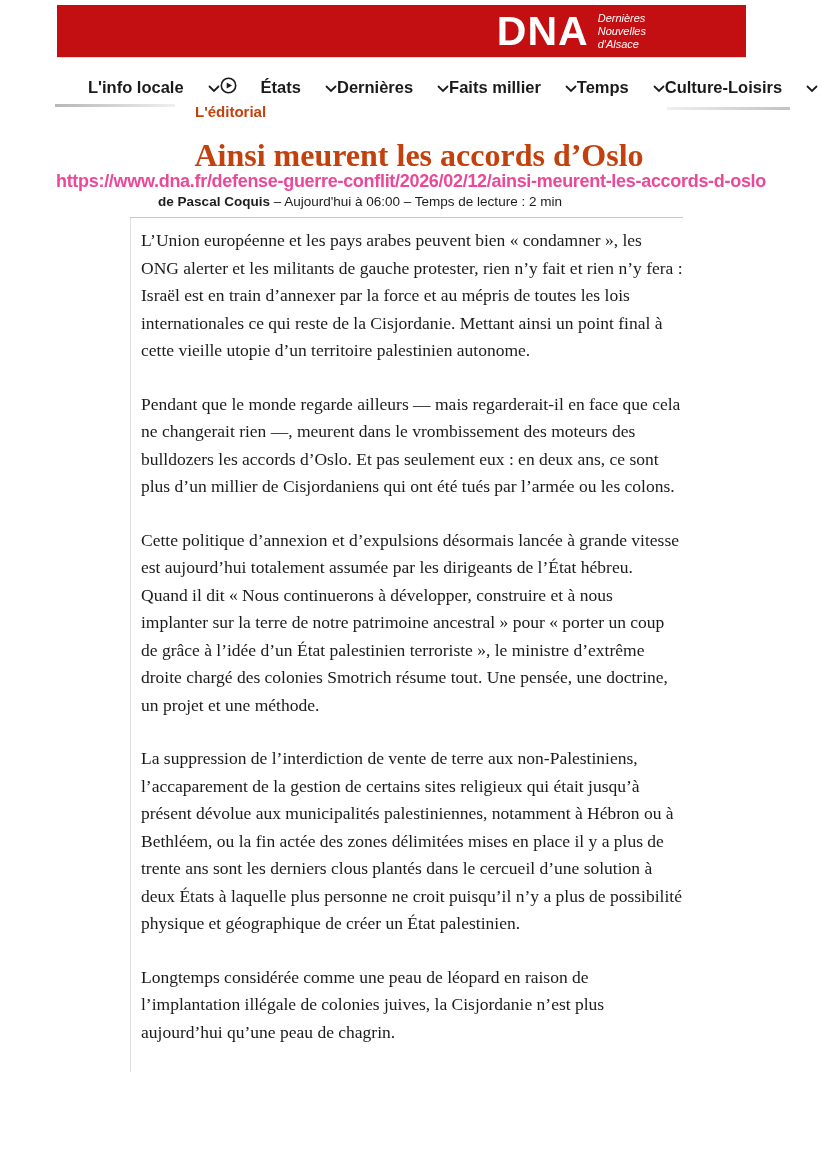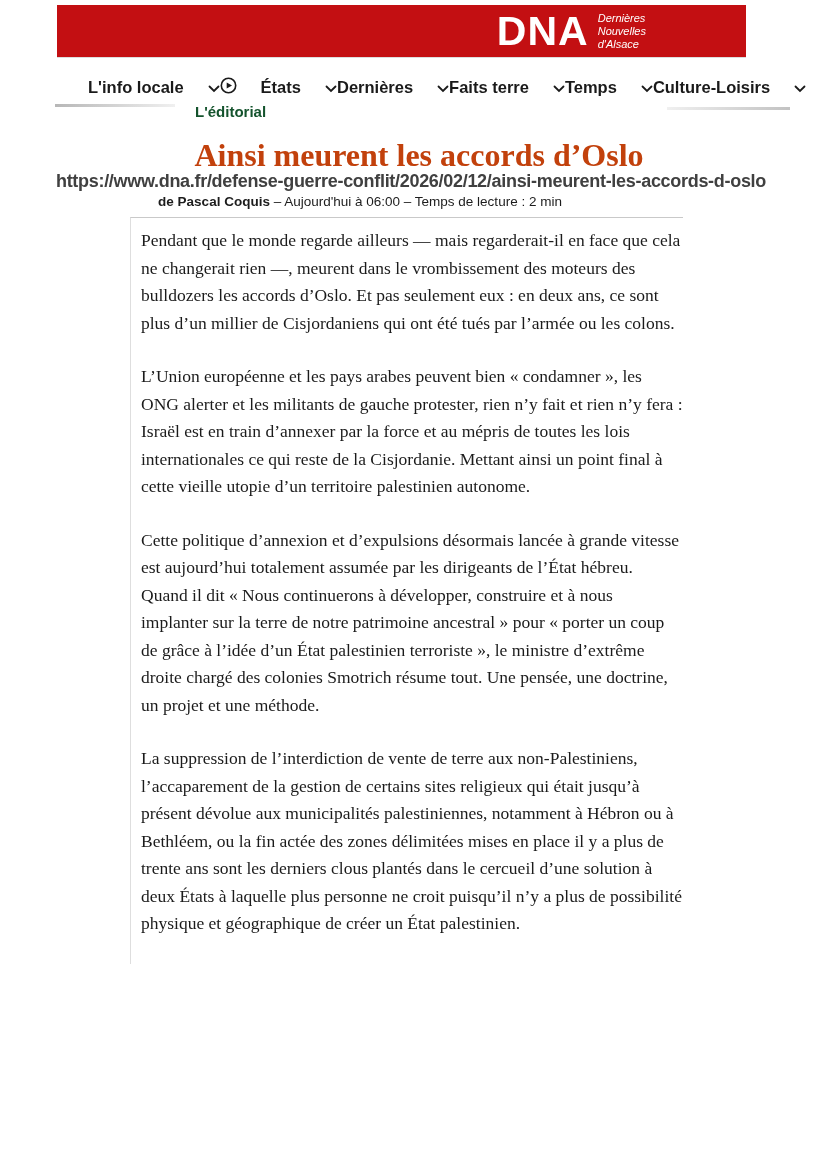--- a/index.html
+++ b/index.html
@@ -58,36 +58,36 @@
   .subline-left {
     position: absolute; left: 55px; top: 104px; width: 120px; height: 3px;
     background: linear-gradient(to right, #b7b7b7, #f0f0f0);
   }
   .subline-right {
     position: absolute; left: 667px; top: 107px; width: 123px; height: 3px;
     background: linear-gradient(to right, #f0f0f0, #c2c2c2);
   }
   .kicker {
     position: absolute; left: 195px; top: 103px;
-    font-size: 15px; font-weight: bold; color: #14532d;
+    font-size: 15px; font-weight: bold; color: #c2410c;
   }
 
   
   .title {
     position: absolute; left: 0; top: 129px; width: 822px;
     margin: 8px; text-align: center;
     font-family: "Liberation Serif", "DejaVu Serif", serif;
     font-weight: bold; font-size: 32px; line-height: 36px;
     color: #c2410c;
   }
   .url-line {
     position: absolute; left: 0; top: 171px; width: 822px;
     text-align: center; white-space: nowrap;
     font-weight: bold; font-size: 18px; letter-spacing: -0.3px;
-    color: #404040;
+    color: #ec4899;
   }
   .byline {
     position: absolute; left: 0; top: 194px; width: 720px;
     text-align: center; font-size: 13.5px; color: #1c1c1c;
   }
   .byline .author { font-weight: bold; }
 
   
   .article {
     position: absolute; left: 130px; top: 217px; width: 553px;
@@ -136,21 +136,21 @@
   </a>
   <a class="nav-item">
     <span>Dernières</span>
     <span class="chev">
       <svg width="12" height="8" viewBox="0 0 12 8">
           <path d="M1.5 1.5 L6 6 L10.5 1.5" fill="none" stroke="#1a1a1a" stroke-width="1.8" stroke-linecap="round"></path>
         </svg>
     </span>
   </a>
   <a class="nav-item">
-    <span>Faits terre</span>
+    <span>Faits millier</span>
     <span class="chev">
       <svg width="12" height="8" viewBox="0 0 12 8">
           <path d="M1.5 1.5 L6 6 L10.5 1.5" fill="none" stroke="#1a1a1a" stroke-width="1.8" stroke-linecap="round"></path>
         </svg>
     </span>
   </a>
   <a class="nav-item">
     <span>Temps</span>
     <span class="chev">
       <svg width="12" height="8" viewBox="0 0 12 8">
@@ -172,17 +172,18 @@
 <div class="kicker">L'éditorial</div>
 <div class="subline-right"></div>
 
 <h1 class="title">Ainsi meurent les accords d’Oslo</h1>
 <div class="url-line">https://www.dna.fr/defense-guerre-conflit/2026/02/12/ainsi-meurent-les-accords-d-oslo</div>
 <div class="byline">
   <span class="author">de Pascal Coquis</span><span> – Aujourd'hui à 06:00 – Temps de lecture : 2 min</span>
 </div>
 
 <article class="article">
+  <p>L’Union européenne et les pays arabes peuvent bien « condamner », les ONG alerter et les militants de gauche protester, rien n’y fait et rien n’y fera : Israël est en train d’annexer par la force et au mépris de toutes les lois internationales ce qui reste de la Cisjordanie. Mettant ainsi un point final à cette vieille utopie d’un territoire palestinien autonome.</p>
   <p>Pendant que le monde regarde ailleurs — mais regarderait-il en face que cela ne changerait rien —, meurent dans le vrombissement des moteurs des bulldozers les accords d’Oslo. Et pas seulement eux : en deux ans, ce sont plus d’un millier de Cisjordaniens qui ont été tués par l’armée ou les colons.</p>
-  <p>L’Union européenne et les pays arabes peuvent bien « condamner », les ONG alerter et les militants de gauche protester, rien n’y fait et rien n’y fera : Israël est en train d’annexer par la force et au mépris de toutes les lois internationales ce qui reste de la Cisjordanie. Mettant ainsi un point final à cette vieille utopie d’un territoire palestinien autonome.</p>
   <p>Cette politique d’annexion et d’expulsions désormais lancée à grande vitesse est aujourd’hui totalement assumée par les dirigeants de l’État hébreu. Quand il dit « Nous continuerons à développer, construire et à nous implanter sur la terre de notre patrimoine ancestral » pour « porter un coup de grâce à l’idée d’un État palestinien terroriste », le ministre d’extrême droite chargé des colonies Smotrich résume tout. Une pensée, une doctrine, un projet et une méthode.</p>
   <p>La suppression de l’interdiction de vente de terre aux non-Palestiniens, l’accaparement de la gestion de certains sites religieux qui était jusqu’à présent dévolue aux municipalités palestiniennes, notamment à Hébron ou à Bethléem, ou la fin actée des zones délimitées mises en place il y a plus de trente ans sont les derniers clous plantés dans le cercueil d’une solution à deux États à laquelle plus personne ne croit puisqu’il n’y a plus de possibilité physique et géographique de créer un État palestinien.</p>
+  <p>Longtemps considérée comme une peau de léopard en raison de l’implantation illégale de colonies juives, la Cisjordanie n’est plus aujourd’hui qu’une peau de chagrin.</p>
 </article>
 
 </body></html>

